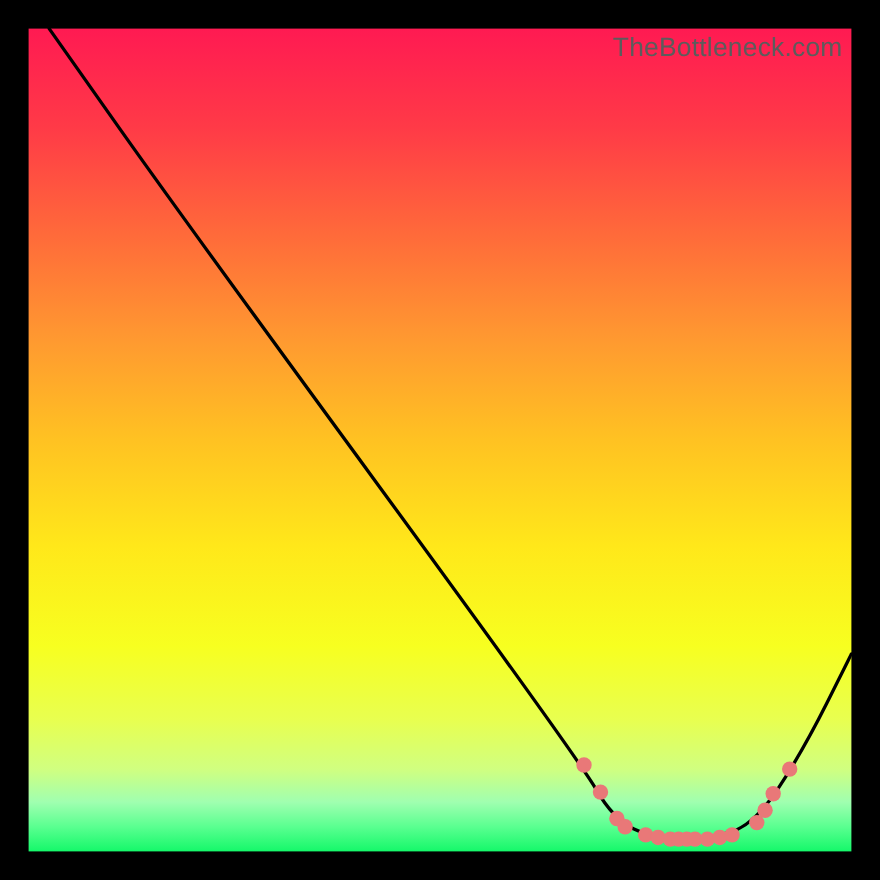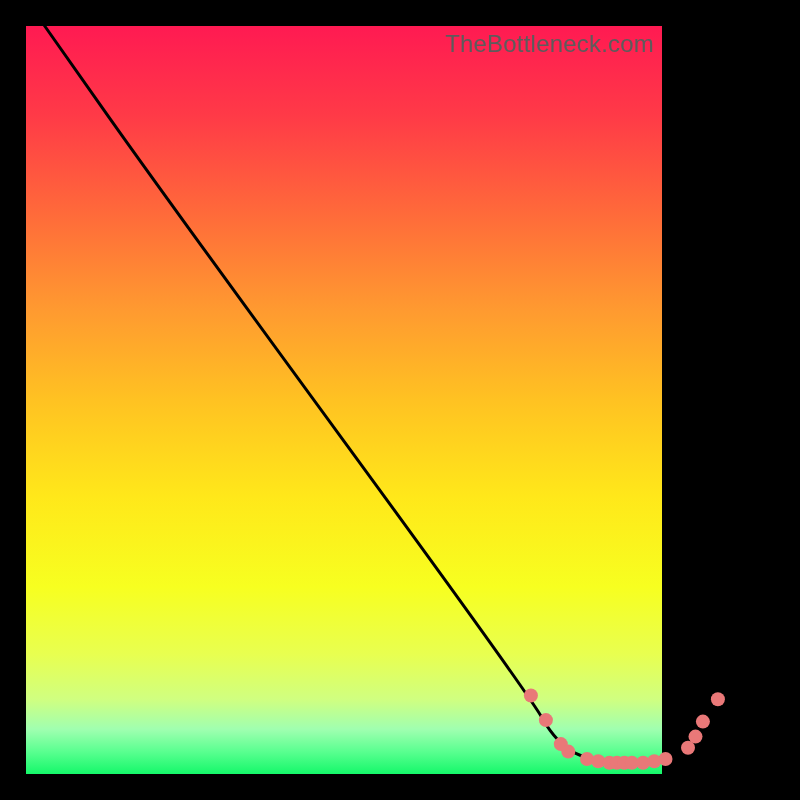--- a/index.html
+++ b/index.html
@@ -7,21 +7,21 @@
   .chart-container {
     position: relative;
     width: 800px;
     height: 800px;
     background: #000;
   }
   .plot-area {
     position: absolute;
     left: 26px;
     top: 26px;
-    width: 636px;
+    width: 748px;
     height: 748px;
     background: linear-gradient(to bottom,
       #ff1a52 0%,
       #ff3a47 12%,
       #ff6a3a 25%,
       #ff9a30 38%,
       #ffc222 50%,
       #ffe81a 63%,
       #f7ff20 75%,
       #e8ff50 84%,

